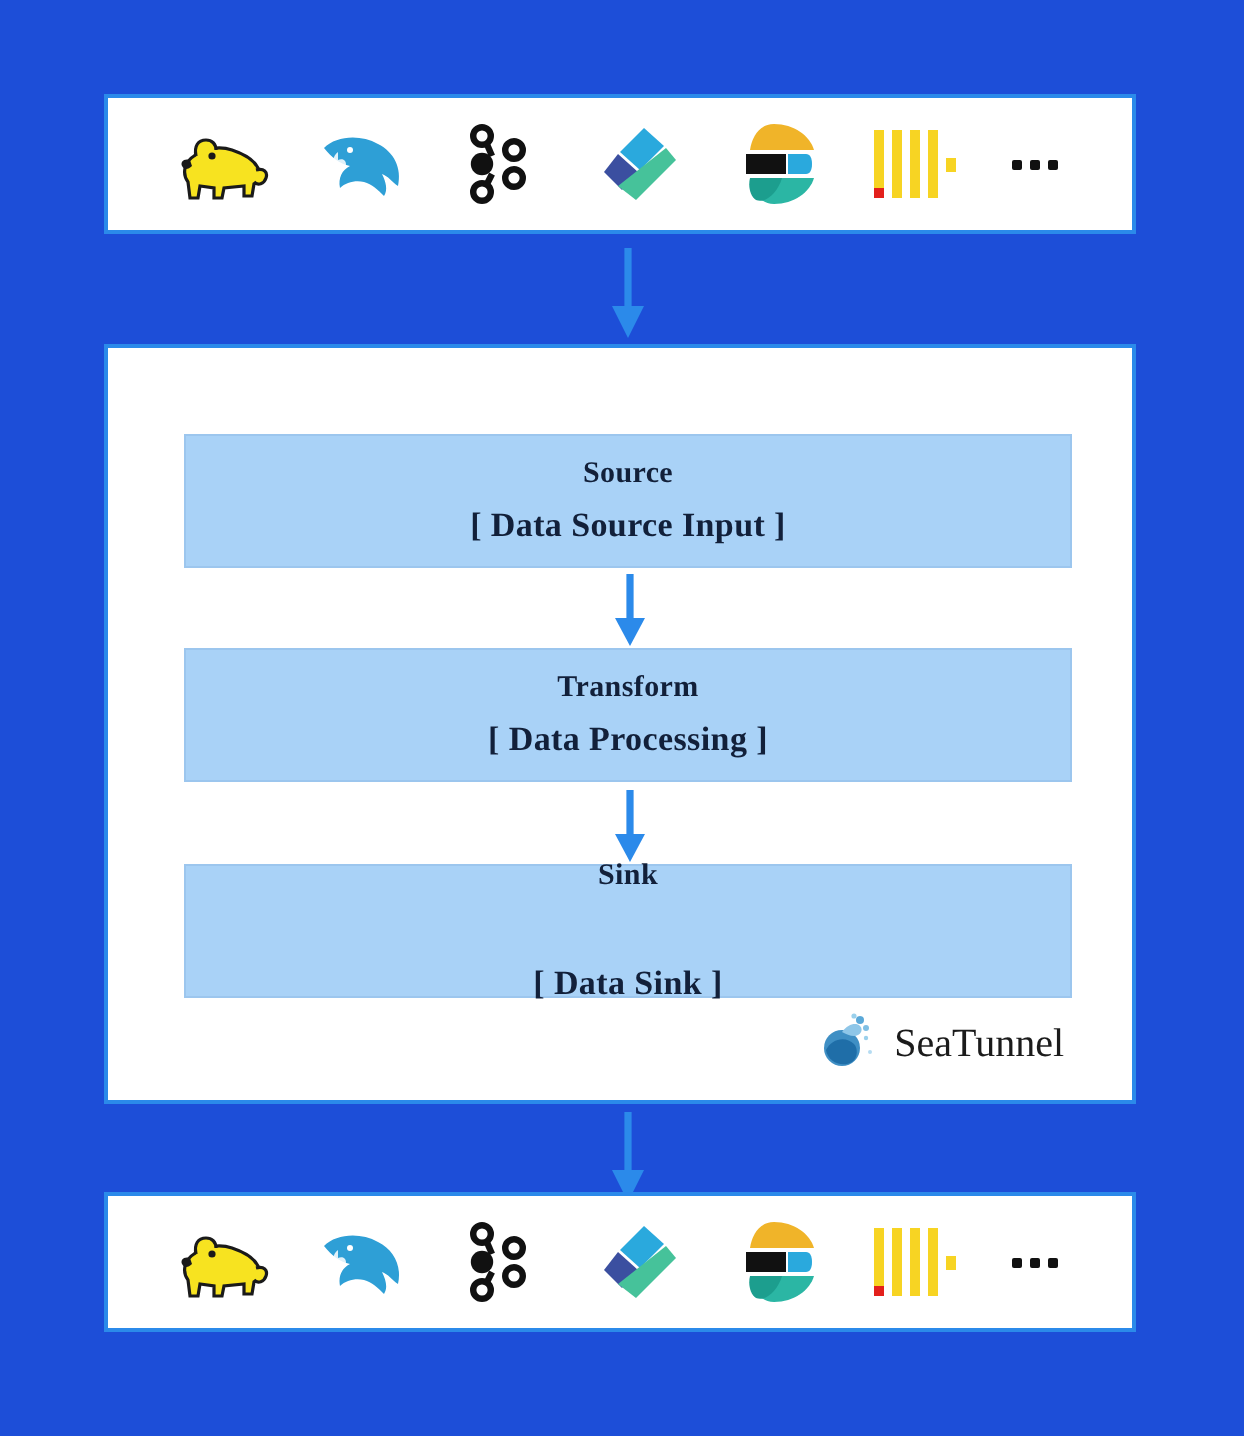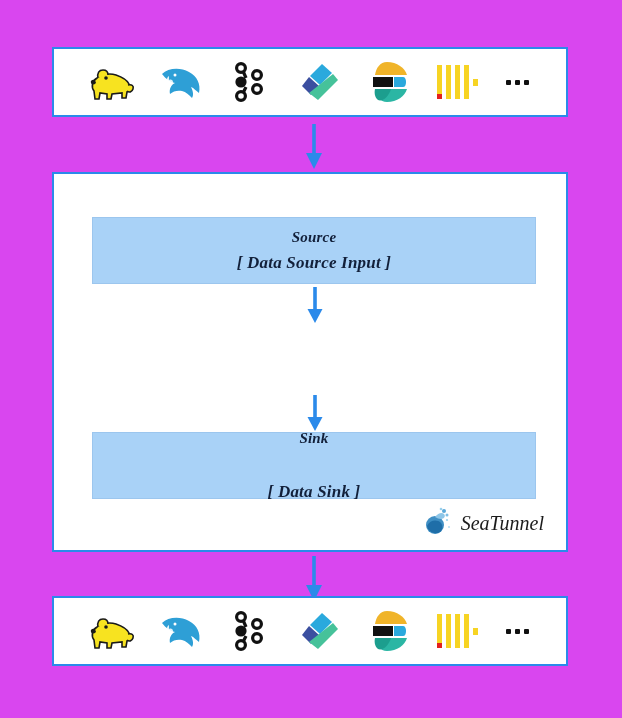--- a/index.html
+++ b/index.html
@@ -13,22 +13,21 @@
     position: relative;
     font-family: "Liberation Serif", "DejaVu Serif", serif;
     overflow: hidden;
   }
 
   .canvas {
     position: absolute;
     left: 0; top: 0;
     width: 622px;
     height: 718px;
-    background: #d946ef;
-    font-style: italic;
+    background: #1d4ed8;
   }
 
   
   .source-bank, .sink-bank {
     position: absolute;
     left: 52px;
     width: 516px;
     height: 70px;
     border: 2px solid #2b8aea;
     background: #ffffff;
@@ -92,21 +91,21 @@
   .arrow svg { display: block; }
 
   .arrow-top    { left: 303px; top: 124px; height: 45px; }
   .arrow-bottom { left: 303px; top: 556px; height: 45px; }
   .arrow-inner-1 { left: 250px; top: 113px; height: 36px; }
   .arrow-inner-2 { left: 250px; top: 221px; height: 36px; }
 
   
   .brand {
     position: absolute;
-    right: 22px;
+    right: 34px;
     bottom: 10px;
     display: flex;
     align-items: center;
     gap: 9px;
   }
   .brand-name {
     font-size: 20px;
     color: #1b1b1b;
     font-family: "Liberation Serif", "DejaVu Serif", serif;
   }
@@ -229,20 +228,24 @@
       <div class="stage-sub">[ Data Source Input ]</div>
     </div>
 
     <div class="arrow arrow-inner-1">
       <svg width="22" height="36" viewBox="0 0 22 36">
         <rect x="9.2" y="0" width="3.6" height="24" fill="#2b8aea"></rect>
         <path d="M11 36 L3.5 22 L18.5 22 Z" fill="#2b8aea"></path>
       </svg>
     </div>
 
+    <div class="stage stage-transform">
+      <div class="stage-title">Transform</div>
+      <div class="stage-sub">[ Data Processing ]</div>
+    </div>
 
     <div class="arrow arrow-inner-2">
       <svg width="22" height="36" viewBox="0 0 22 36">
         <rect x="9.2" y="0" width="3.6" height="24" fill="#2b8aea"></rect>
         <path d="M11 36 L3.5 22 L18.5 22 Z" fill="#2b8aea"></path>
       </svg>
     </div>
 
     <div class="stage stage-sink">
       <div class="stage-title">Sink</div>

